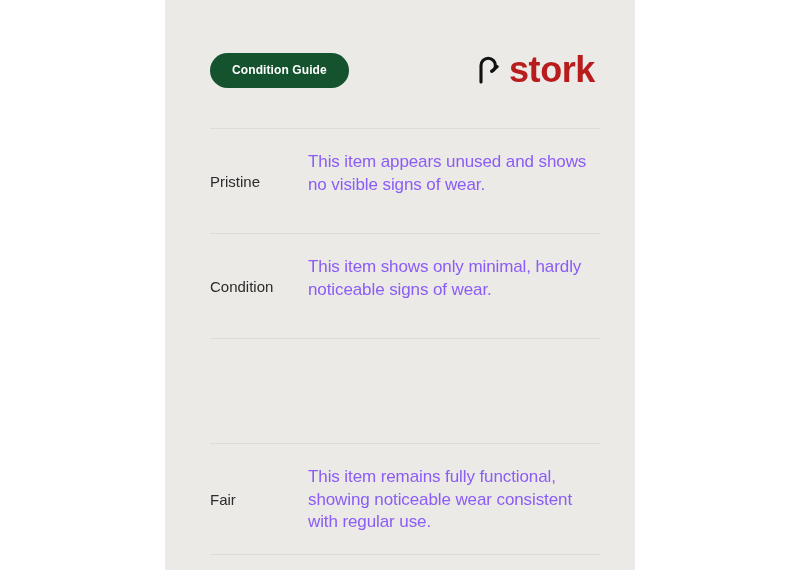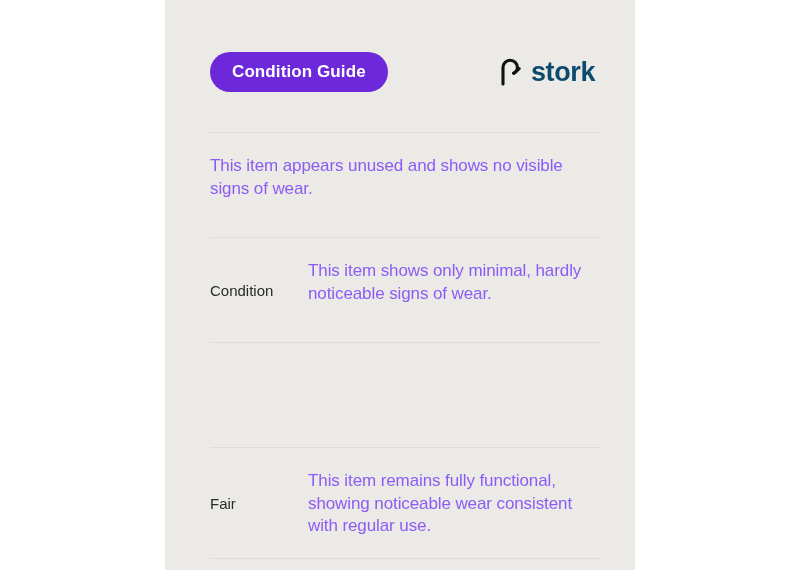--- a/index.html
+++ b/index.html
@@ -39,48 +39,48 @@
     display: flex;
     align-items: center;
     justify-content: space-between;
     padding-top: 52px;
   }
 
   .pill {
     display: inline-flex;
     align-items: center;
     justify-content: center;
-    background: #6d28d9;
+    background: #14532d;
     color: #ffffff;
     border-radius: 999px;
     padding: 11px 22px 12px 22px;
-    font-size: 17px;
+    font-size: 12px;
     font-weight: bold;
     letter-spacing: 0.1px;
     line-height: 1;
     white-space: nowrap;
   }
 
   .brand {
     display: flex;
     align-items: center;
     gap: 9px;
     margin-right: 5px;
   }
 
   .brand-mark {
     display: block;
     width: 22px;
     height: 28px;
   }
 
   .brand-name {
-    font-size: 27px;
+    font-size: 36px;
     font-weight: bold;
-    color: #0c4a6e;
+    color: #b91c1c;
     letter-spacing: -0.4px;
     line-height: 1;
   }
 
   .table {
     margin-top: 40px;
   }
 
   .row {
     display: flex;
@@ -127,20 +127,21 @@
               <path d="M3 26 L3 9.5 C3 5.4 6.2 2.2 10.2 2.2 C14.2 2.2 17.4 5.4 17.4 9.5 C17.4 12.2 15.9 14.2 13.6 15.2" fill="none" stroke="#111111" stroke-width="3.1" stroke-linecap="round" stroke-linejoin="round"></path>
               <path d="M13.9 15.3 L19.2 10.6" fill="none" stroke="#111111" stroke-width="3.1" stroke-linecap="round"></path>
             </svg>
           </span>
           <span class="brand-name">stork</span>
         </div>
       </div>
 
       <div class="table">
         <div class="row">
+          <div class="row-label">Pristine</div>
           <div class="row-desc">This item appears unused and shows no visible signs of wear.</div>
         </div>
         <div class="row">
           <div class="row-label">Condition</div>
           <div class="row-desc">This item shows only minimal, hardly noticeable signs of wear.</div>
         </div>
         <div class="row">
         </div>
         <div class="row">
           <div class="row-label">Fair</div>

